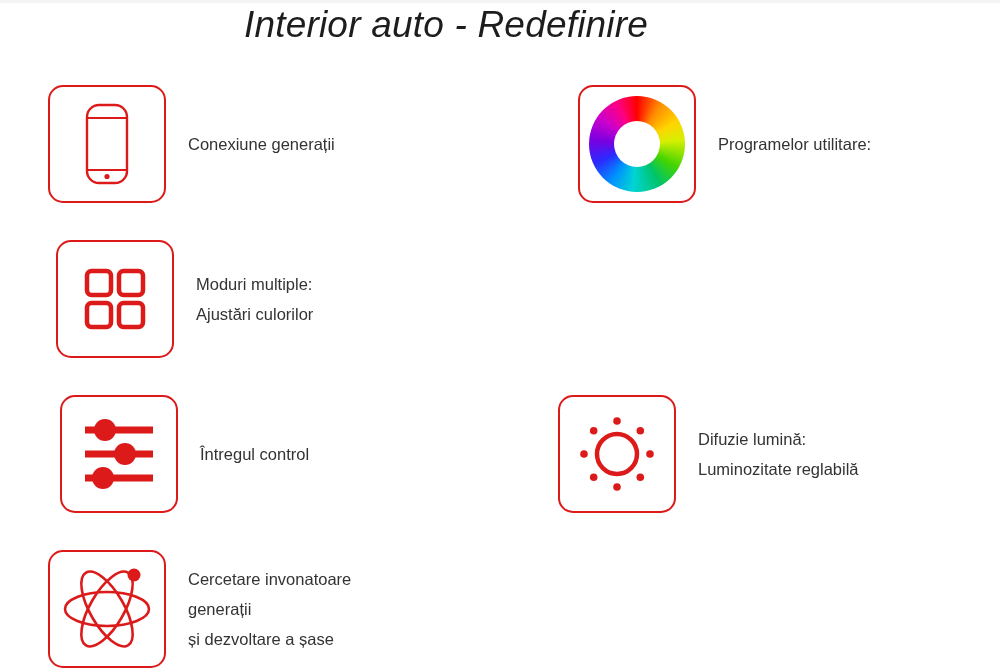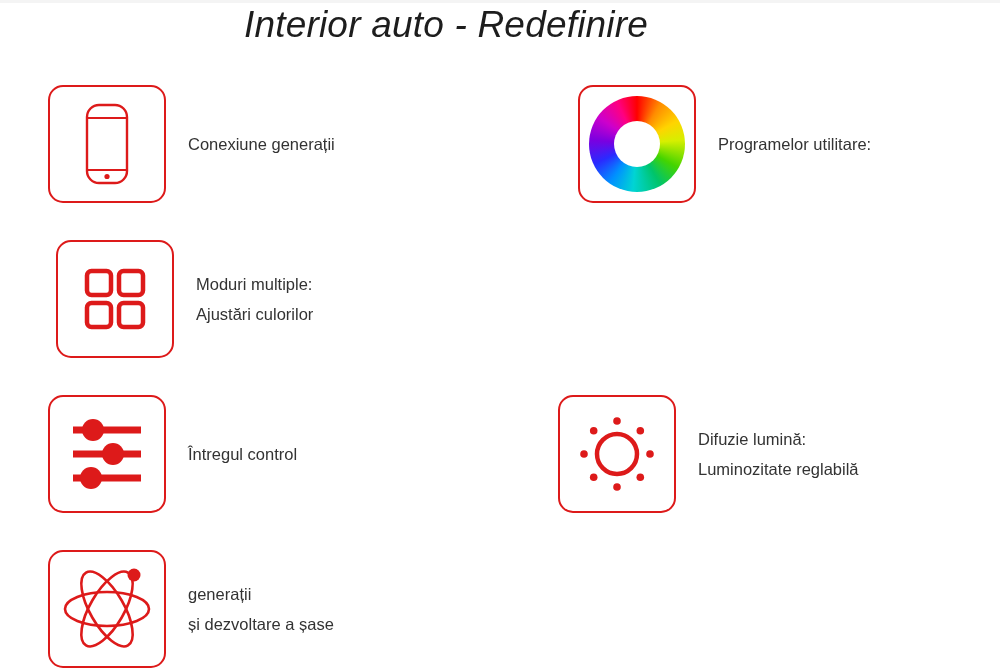--- a/index.html
+++ b/index.html
@@ -60,21 +60,21 @@
     color: #333333;
     font-size: 16.5px;
     line-height: 30px;
     white-space: nowrap;
   }
   .feature-text div { display: block; }
 
   
   #feature-app    { left: 48px;  top: 85px;  }
   #feature-modes  { left: 32px;  top: 240px; margin-left: 24px; }
-  #feature-color  { left: 48px;  top: 395px; }
+  #feature-color  { left: 60px;  top: 395px; }
   #feature-rnd    { left: 48px;  top: 550px; }
   
   #feature-programs  { left: 558px; top: 85px; padding-left: 20px;  }
   #feature-diffusion { left: 558px; top: 395px; }
 
   
   .color-wheel {
     position: absolute;
     left: 50%;
     top: 50%;
@@ -197,16 +197,17 @@
     <svg width="114" height="114" viewBox="0 0 114 114" aria-hidden="true">
       <g fill="none" stroke="#dd1a1a" stroke-width="2.6">
         <ellipse cx="57" cy="57" rx="42" ry="17"></ellipse>
         <ellipse cx="57" cy="57" rx="42" ry="17" transform="rotate(60 57 57)"></ellipse>
         <ellipse cx="57" cy="57" rx="42" ry="17" transform="rotate(120 57 57)"></ellipse>
       </g>
       <circle cx="84" cy="23" r="6.5" fill="#dd1a1a"></circle>
     </svg>
   </div>
   <div class="feature-text">
+    <div>Cercetare invonatoare</div>
     <div>generații</div>
     <div>și dezvoltare a șase</div>
   </div>
 </div>
 
 </body></html>

